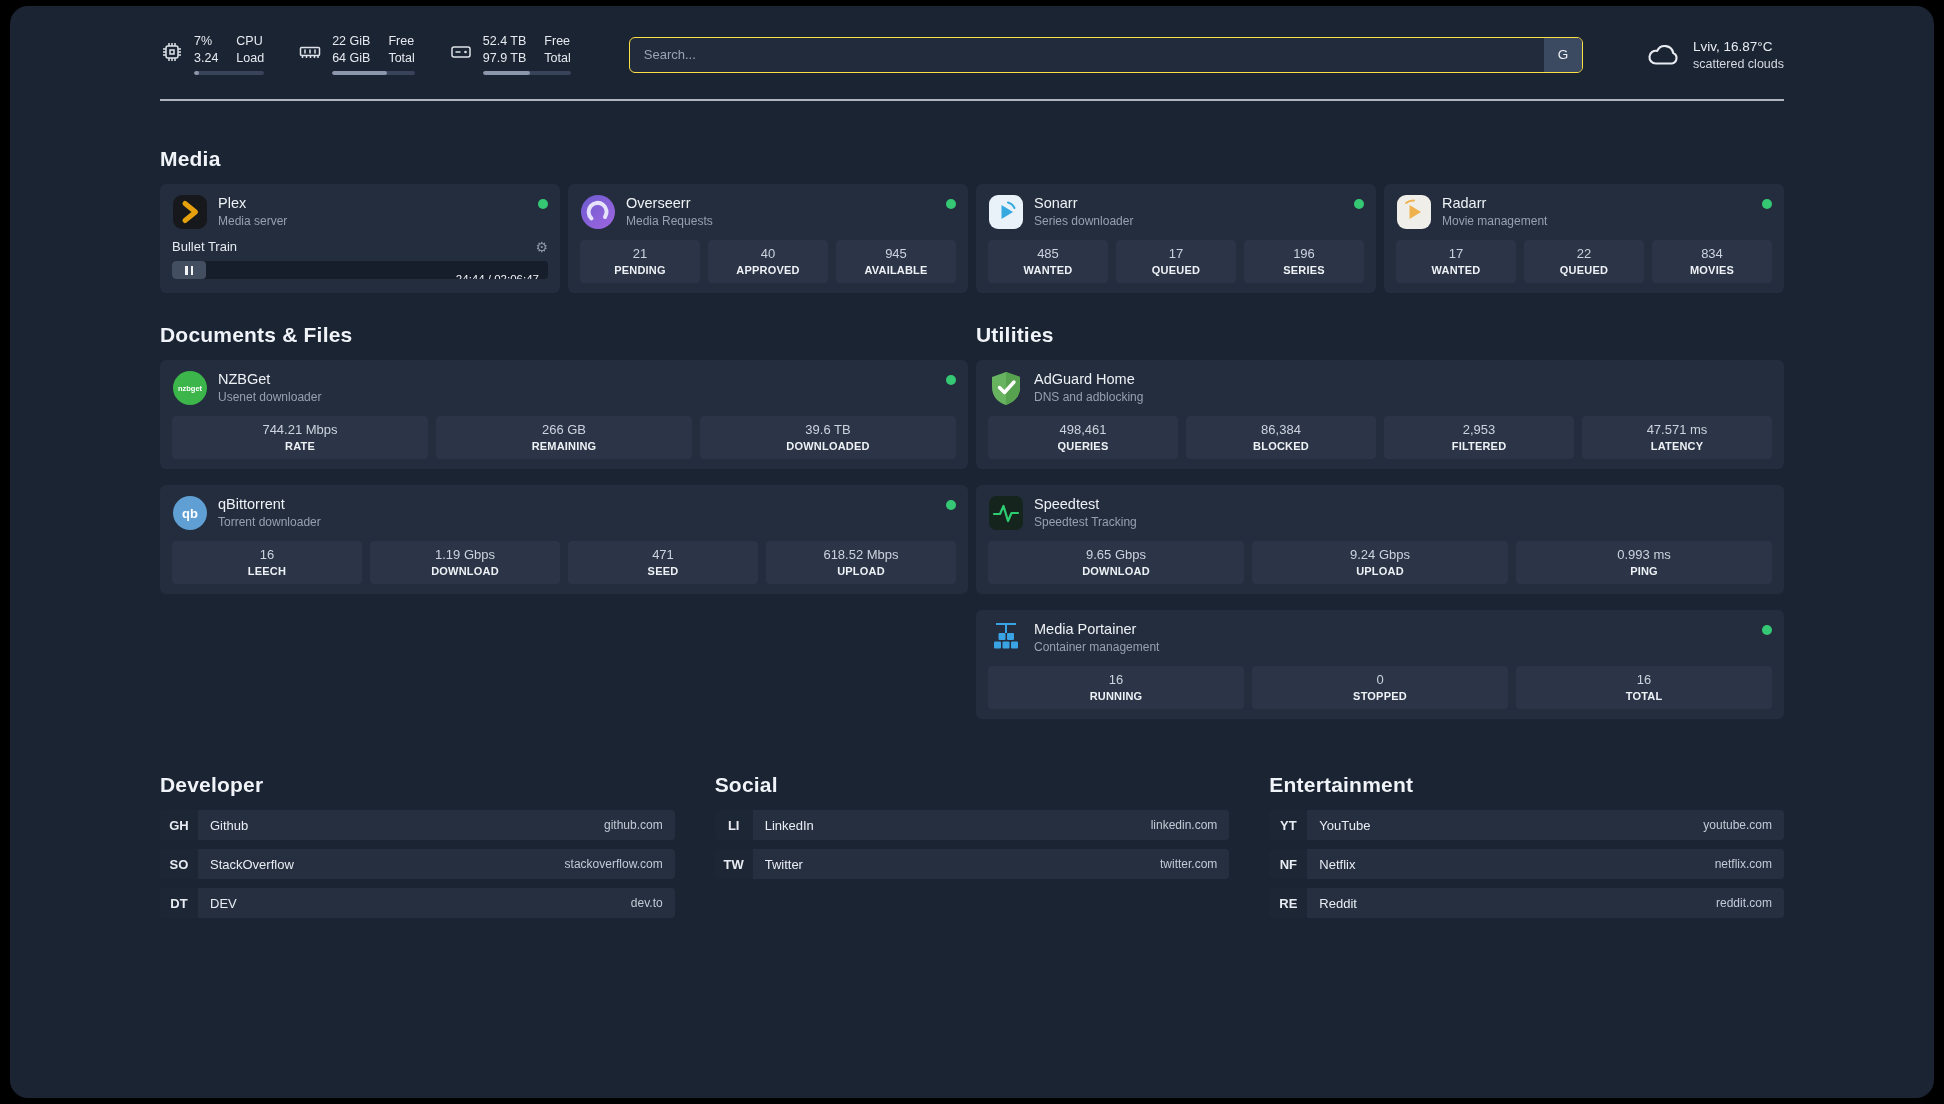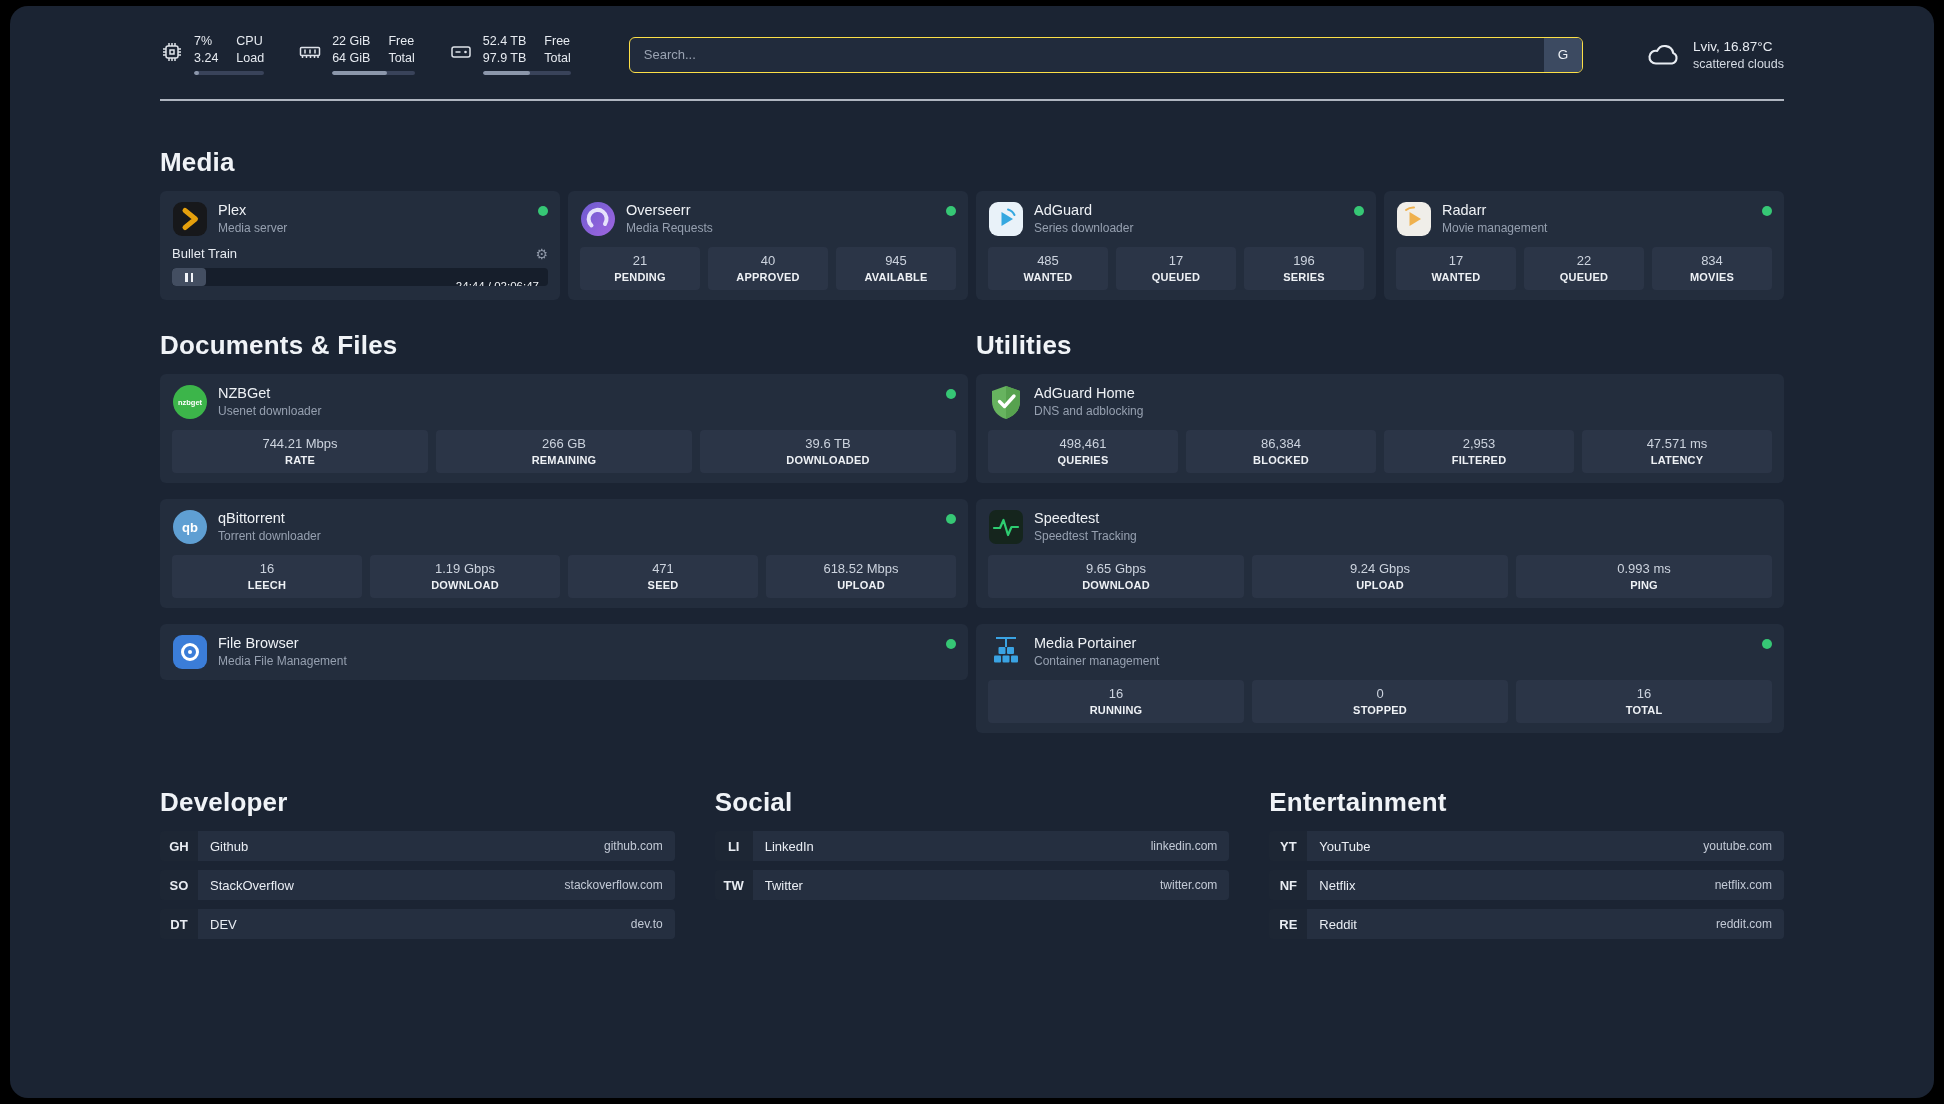--- a/index.html
+++ b/index.html
@@ -23,21 +23,21 @@
   .search-input::placeholder { color: #9aa3b2; }
   .search-btn { position: absolute; right: 1px; top: 1px; bottom: 1px; width: 38px;
     background: #3c4a61; border-radius: 0 5px 5px 0; display: flex; align-items: center;
     justify-content: center; color: #eef1f6; font-size: 13.5px; cursor: pointer; }
   .weather { display: flex; align-items: center; gap: 10px; color: #e8ecf2; }
   .weather-loc { font-size: 13.5px; }
   .weather-cond { font-size: 12.5px; margin-top: 3px; color: #d4dae3; }
   .divider { margin-top: 24px; height: 2px; background: #c9cfd9; opacity: .85; border: none; }
 
   
-  h2.section-title { font-size: 26px; font-weight: 600; color: #f0f3f7;
+  h2.section-title { font-size: 21px; font-weight: 600; color: #f0f3f7;
     letter-spacing: .2px; margin: 0 0 13px; }
   .section-media { margin-top: 46px; }
   .media-grid { display: grid; grid-template-columns: repeat(4, 1fr); gap: 8px; }
   .two-col { display: grid; grid-template-columns: 1fr 1fr; column-gap: 8px; margin-top: 30px; }
   .col { display: flex; flex-direction: column; }
   .col .card + .card { margin-top: 16px; }
 
   
   .card { background: #232d3d; border-radius: 6px; padding: 10px 12px; cursor: pointer; }
   .card-header { display: flex; gap: 10px; align-items: flex-start; }
@@ -220,21 +220,21 @@
       </div>
 
       <div class="card">
         <div class="card-header">
           <svg class="app-icon" viewBox="0 0 36 36">
             <rect x="1" y="1" width="34" height="34" rx="9" fill="#e9f2f9"></rect>
             <path d="M13.5 11 L25 18 L13.5 25 Z" fill="#35a8e0"></path>
             <path d="M20 8.5a10 10 0 0 1 6.5 5.5" stroke="#35a8e0" stroke-width="2" fill="none" stroke-linecap="round"></path>
           </svg>
           <div class="app-meta">
-            <div class="app-name">AdGuard</div>
+            <div class="app-name">Sonarr</div>
             <div class="app-desc">Series downloader</div>
           </div>
           <span class="status-dot"></span>
         </div>
         <div class="stat-row">
           <div class="stat">
             <div class="stat-value">485</div>
             <div class="stat-label">WANTED</div>
           </div>
           <div class="stat">
@@ -338,34 +338,20 @@
               <div class="stat-value">471</div>
               <div class="stat-label">SEED</div>
             </div>
             <div class="stat">
               <div class="stat-value">618.52 Mbps</div>
               <div class="stat-label">UPLOAD</div>
             </div>
           </div>
         </div>
 
-        <div class="card">
-          <div class="card-header">
-            <svg class="app-icon" viewBox="0 0 36 36">
-              <rect x="1" y="1" width="34" height="34" rx="9" fill="#3b7dd8"></rect>
-              <circle cx="18" cy="18" r="7.5" fill="none" stroke="#fff" stroke-width="3"></circle>
-              <circle cx="18" cy="18" r="2" fill="#fff"></circle>
-            </svg>
-            <div class="app-meta">
-              <div class="app-name">File Browser</div>
-              <div class="app-desc">Media File Management</div>
-            </div>
-            <span class="status-dot"></span>
-          </div>
-        </div>
 
       </div>
     </div>
 
     <div>
       <h2 class="section-title">Utilities</h2>
       <div class="col">
 
         <div class="card">
           <div class="card-header">

